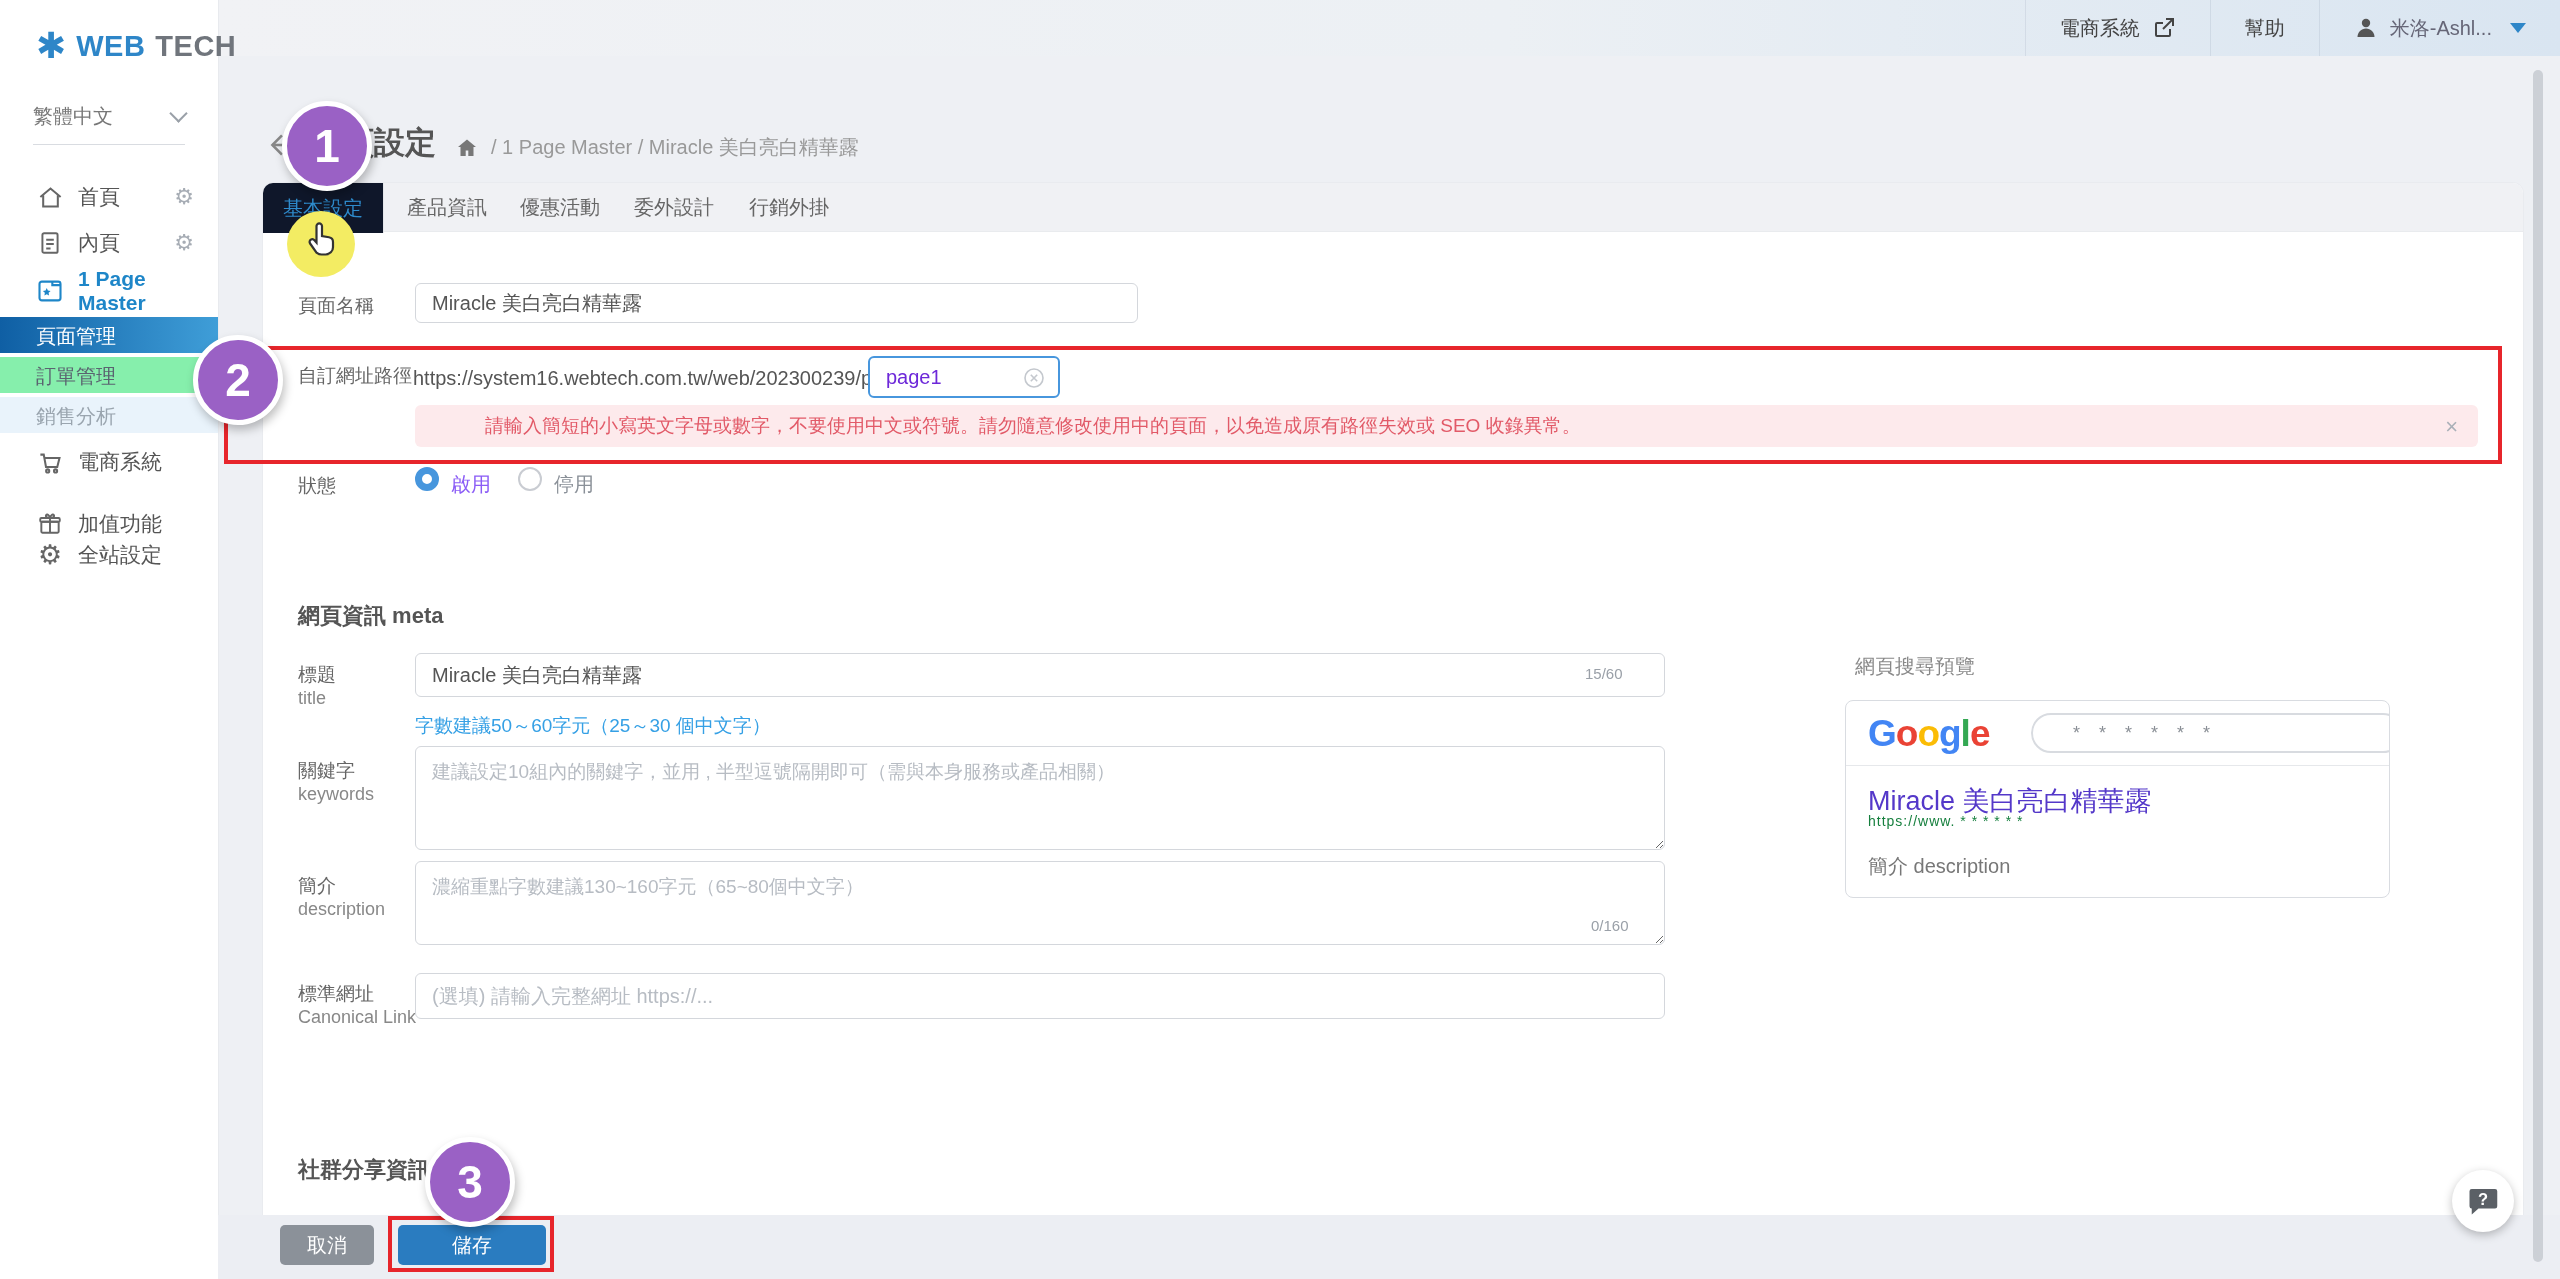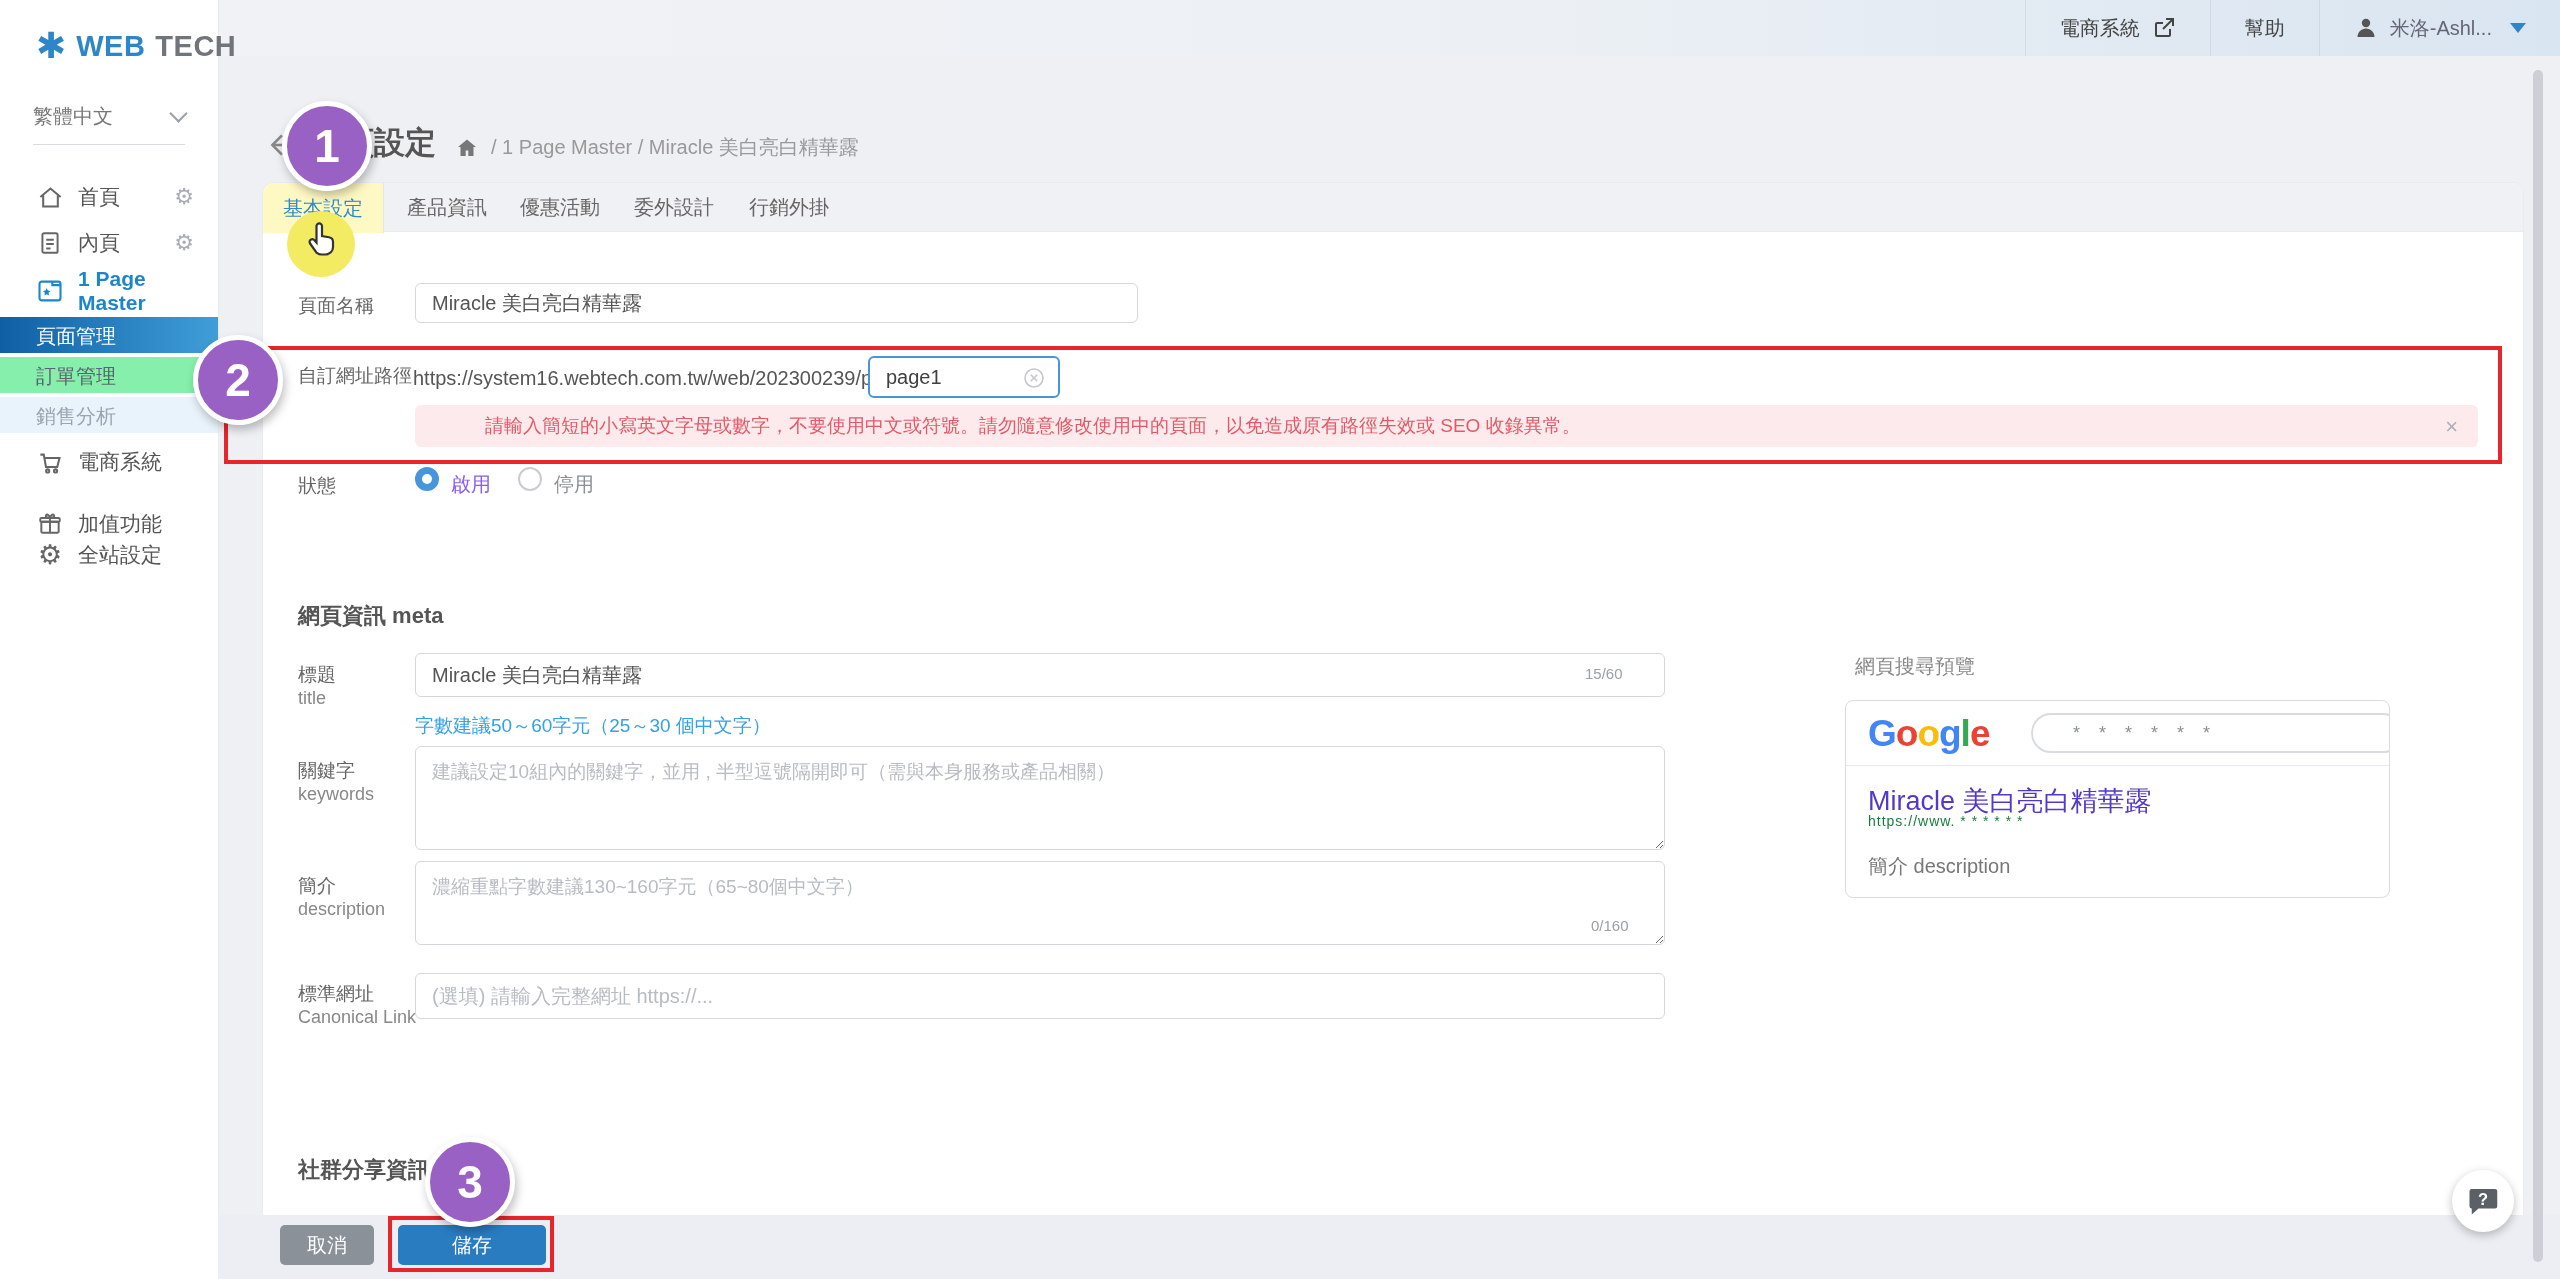--- a/index.html
+++ b/index.html
@@ -45,34 +45,34 @@
   .crumb{position:absolute;left:455px;top:134px;display:flex;align-items:center;gap:12px;
          font-size:20px;color:#999;}
 
   
   .panel{position:absolute;left:263px;top:183px;width:2260px;height:1032px;background:#fff;
          border-radius:10px 10px 0 0;box-shadow:0 0 0 1px rgba(0,0,0,.02);}
   .tabstrip{position:absolute;left:0;top:0;width:2260px;height:49px;background:#f0f1f4;
             border-radius:10px 10px 0 0;border-bottom:1px solid #e9ebee;box-sizing:border-box;}
   .tab{position:absolute;top:0;height:49px;width:110px;display:flex;align-items:center;
        justify-content:center;font-size:20px;color:#666;cursor:pointer;}
-  .tab-active{left:0;width:120px;background:#fef9c3;color:#2e8bcc;border-right:1px solid #e4e6ea;
+  .tab-active{left:0;width:120px;background:#0f172a;color:#2e8bcc;border-right:1px solid #e4e6ea;
               border-radius:10px 0 0 0;height:50px;}
 
   
   .lbl{position:absolute;font-size:19px;color:#666;}
   .sublbl{position:absolute;font-size:18px;color:#888;}
   .ipt{position:absolute;box-sizing:border-box;border:1px solid #d4d7dc;border-radius:6px;
        font-size:20px;color:#555;padding:0 16px;background:#fff;outline:none;
        font-family:"Liberation Sans","DejaVu Sans",sans-serif;}
   .ta{position:absolute;box-sizing:border-box;border:1px solid #d4d7dc;border-radius:6px;
       font-size:19px;color:#555;padding:12px 16px;background:#fff;outline:none;resize:vertical;
       font-family:"Liberation Sans","DejaVu Sans",sans-serif;}
   .ipt::placeholder,.ta::placeholder{color:#b7bcc3;}
-  .ipt-focus{border:2px solid #4796dd;color:#404040;}
+  .ipt-focus{border:2px solid #4796dd;color:#6d28d9;}
   .counter{position:absolute;font-size:15px;color:#9aa0a8;}
   .hint{position:absolute;font-size:19px;color:#35a0e5;}
   .urlprefix{position:absolute;font-size:20px;color:#555;}
   .alert{position:absolute;background:#fdeaec;border-radius:6px;color:#e25a68;font-size:19px;
          display:flex;align-items:center;padding-left:70px;box-sizing:border-box;}
   .alert-x{position:absolute;right:20px;top:9px;font-size:22px;color:#aab0b8;cursor:pointer;}
   .clear-x{position:absolute;cursor:pointer;}
   .radio-on{position:absolute;width:24px;height:24px;border-radius:50%;border:7px solid #4796dd;
             background:#fff;box-sizing:border-box;cursor:pointer;}
   .radio-off{position:absolute;width:24px;height:24px;border-radius:50%;border:2px solid #c9ccd2;

